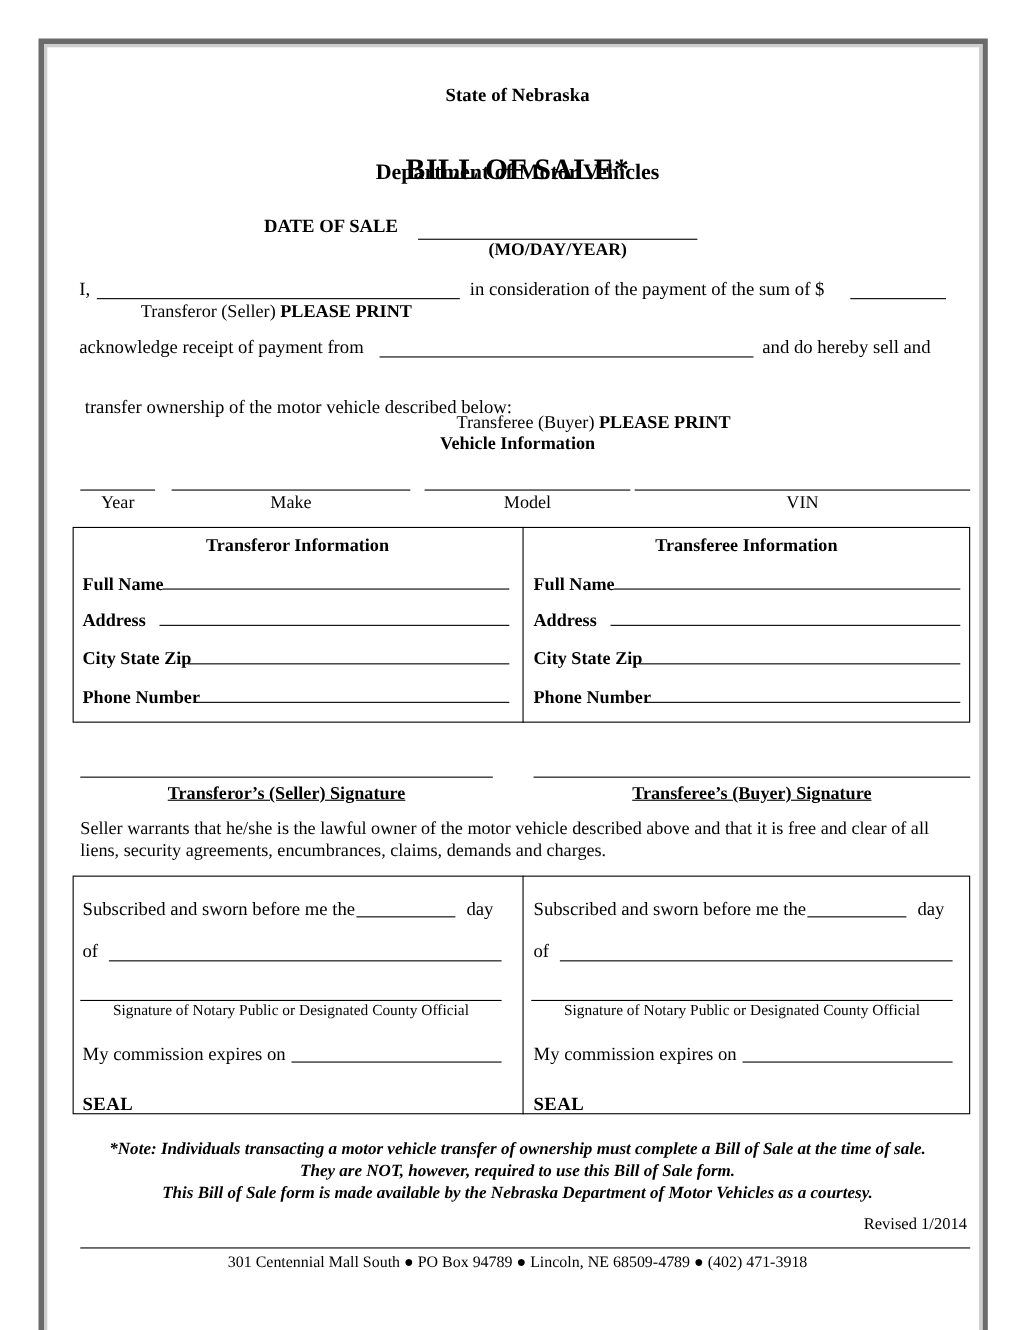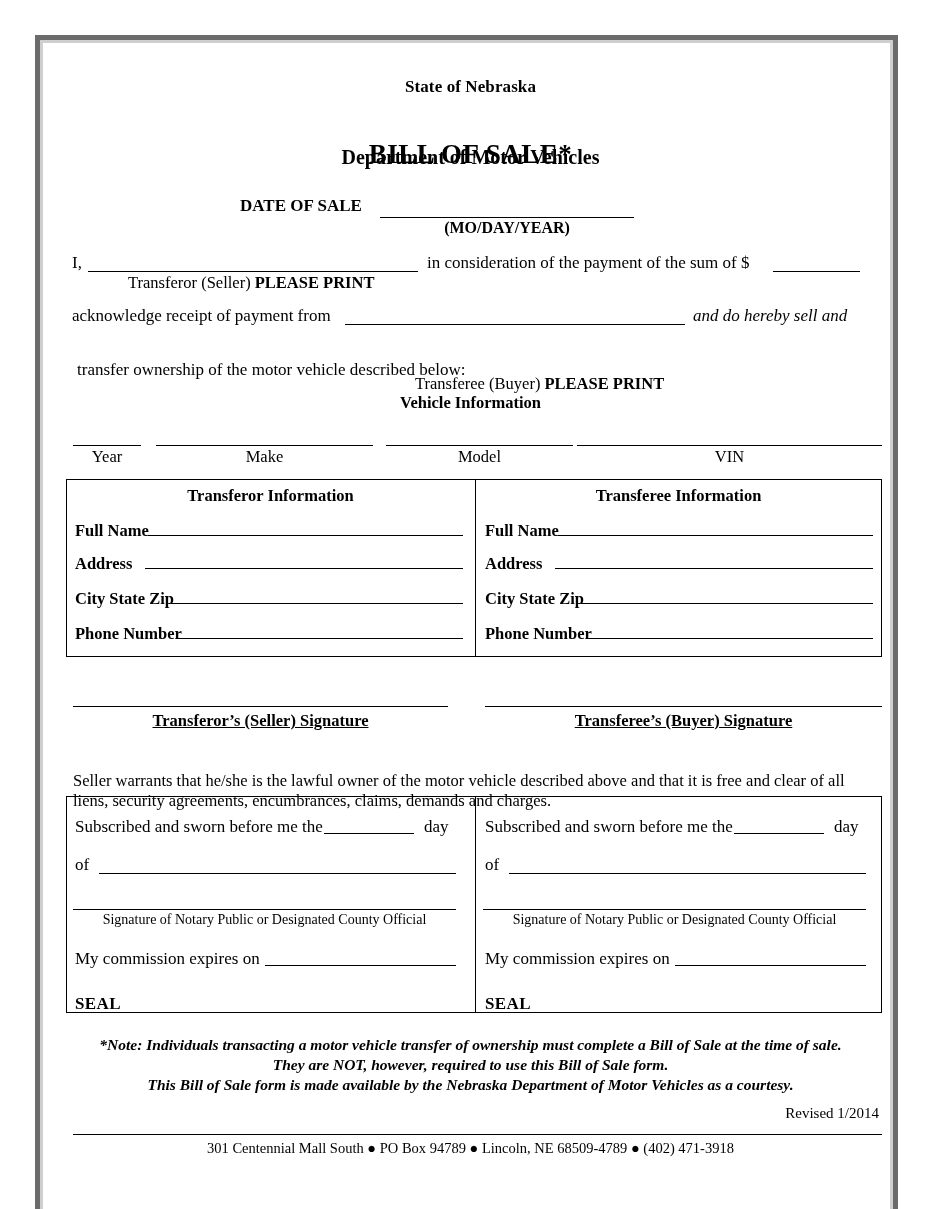--- a/index.html
+++ b/index.html
@@ -136,21 +136,20 @@
   }
   .sig-lbl {
     font-size: 16.5px;
     font-weight: bold;
     white-space: nowrap;
     text-decoration: underline;
   }
   .warranty {
     font-size: 16.5px;
     line-height: 20px;
-    margin-top: 28px;
   }
 </style>
 </head>
 <body>
 
 <div id="page-frame">
   <div id="page-frame-inner">
 
     <div id="content">
 
@@ -183,21 +182,21 @@
 
       <div class="abs body-txt" style="left:29px; top:263px;">acknowledge receipt of payment from</div>
 
       <div class="rule" style="left:302px; top:281px; width:340px;"></div>
       <div class="abs body-txt" style="left:307px; top:262px; width:330px; font-size:16px;"></div>
 
       <div class="abs" style="left:372px; top:283px; font-size:16.5px;margin-top:48px;">
         <span>Transferee (Buyer) </span><span style="font-weight:bold;">PLEASE PRINT</span>
       </div>
 
-      <div class="abs body-txt" style="left:650px; top:263px;font-style:italic;">and do hereby sell and</div>
+      <div class="abs body-txt" style="left:650px; top:263px;">and do hereby sell and</div>
 
       <div class="abs body-txt" style="left:34px; top:317px;">transfer ownership of the motor vehicle described below:</div>
 
       <div class="abs ctr box-hdr" style="left:0px; top:350px; width:855px;">Vehicle Information</div>
 
       <div class="rule" style="left:30px; top:402px; width:68px;"></div>
       <div class="abs ctr vi-lbl" style="left:30px; top:404px; width:68px;">Year</div>
       <div class="abs ctr" style="left:30px; top:384px; width:68px; font-size:16px;"></div>
 
       <div class="rule" style="left:113px; top:402px; width:217px;"></div>

